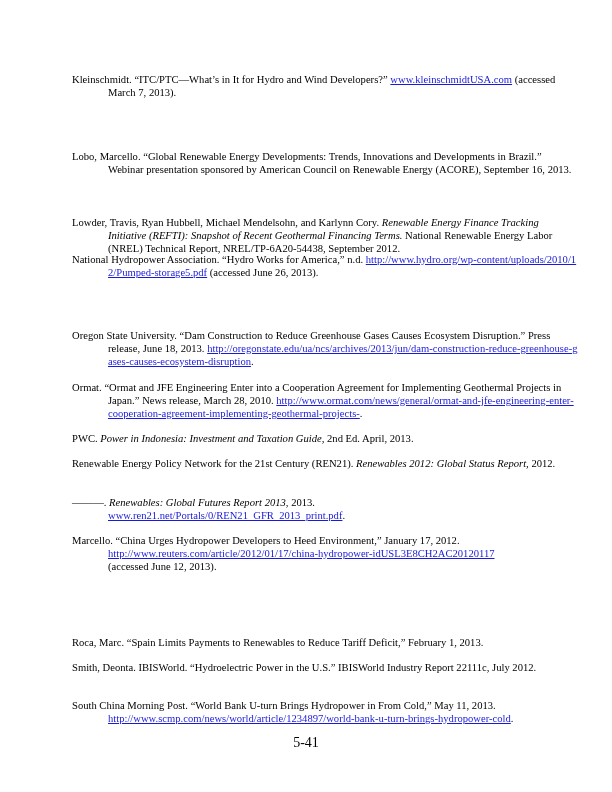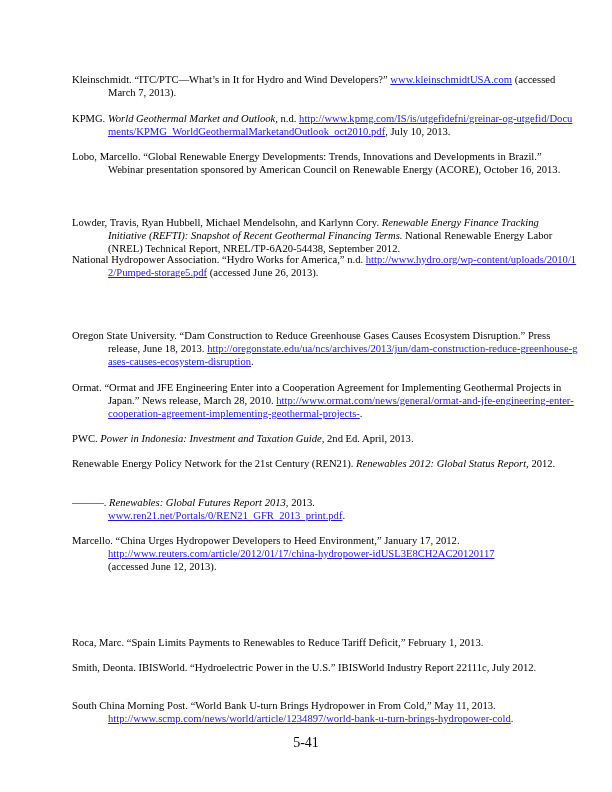--- a/index.html
+++ b/index.html
@@ -17,31 +17,25 @@
 
 <div class="page">
 
   <div class="entry" style="top:73px">
     <span>Kleinschmidt.</span>
     <span>“ITC/PTC—What’s in It for Hydro and Wind Developers?”</span>
     <a class="link">www.kleinschmidtUSA.com</a>
     <span>(accessed March 7, 2013).</span>
   </div>
 
-  <div class="entry" style="top:112px">
-    <span>KPMG.</span>
-    <i>World Geothermal Market and Outlook,</i>
-    <span>n.d.</span>
-    <a class="link" style="word-break:break-all">http://www.kpmg.com/IS/is/utgefidefni/greinar-og-utgefid/Documents/KPMG_WorldGeothermalMarketandOutlook_oct2010.pdf</a><span>, July 10, 2013.</span>
-  </div>
 
   <div class="entry" style="top:150px">
     <span>Lobo, Marcello.</span>
     <span>“Global Renewable Energy Developments: Trends, Innovations and Developments in Brazil.”</span>
-    <span>Webinar presentation sponsored by American Council on Renewable Energy (ACORE), October 16, 2013.</span>
+    <span>Webinar presentation sponsored by American Council on Renewable Energy (ACORE), September 16, 2013.</span>
   </div>
 
   <div class="entry" style="top:216px">
     <span>Lowder, Travis, Ryan Hubbell, Michael Mendelsohn, and Karlynn Cory.</span>
     <i>Renewable Energy Finance Tracking Initiative (REFTI): Snapshot of Recent Geothermal Financing Terms.</i>
     <span>National Renewable Energy Labor (NREL) Technical Report, NREL/TP-6A20-54438, September 2012.</span>
   </div>
 
   <div class="entry" style="top:253px">
     <span>National Hydropower Association.</span>

